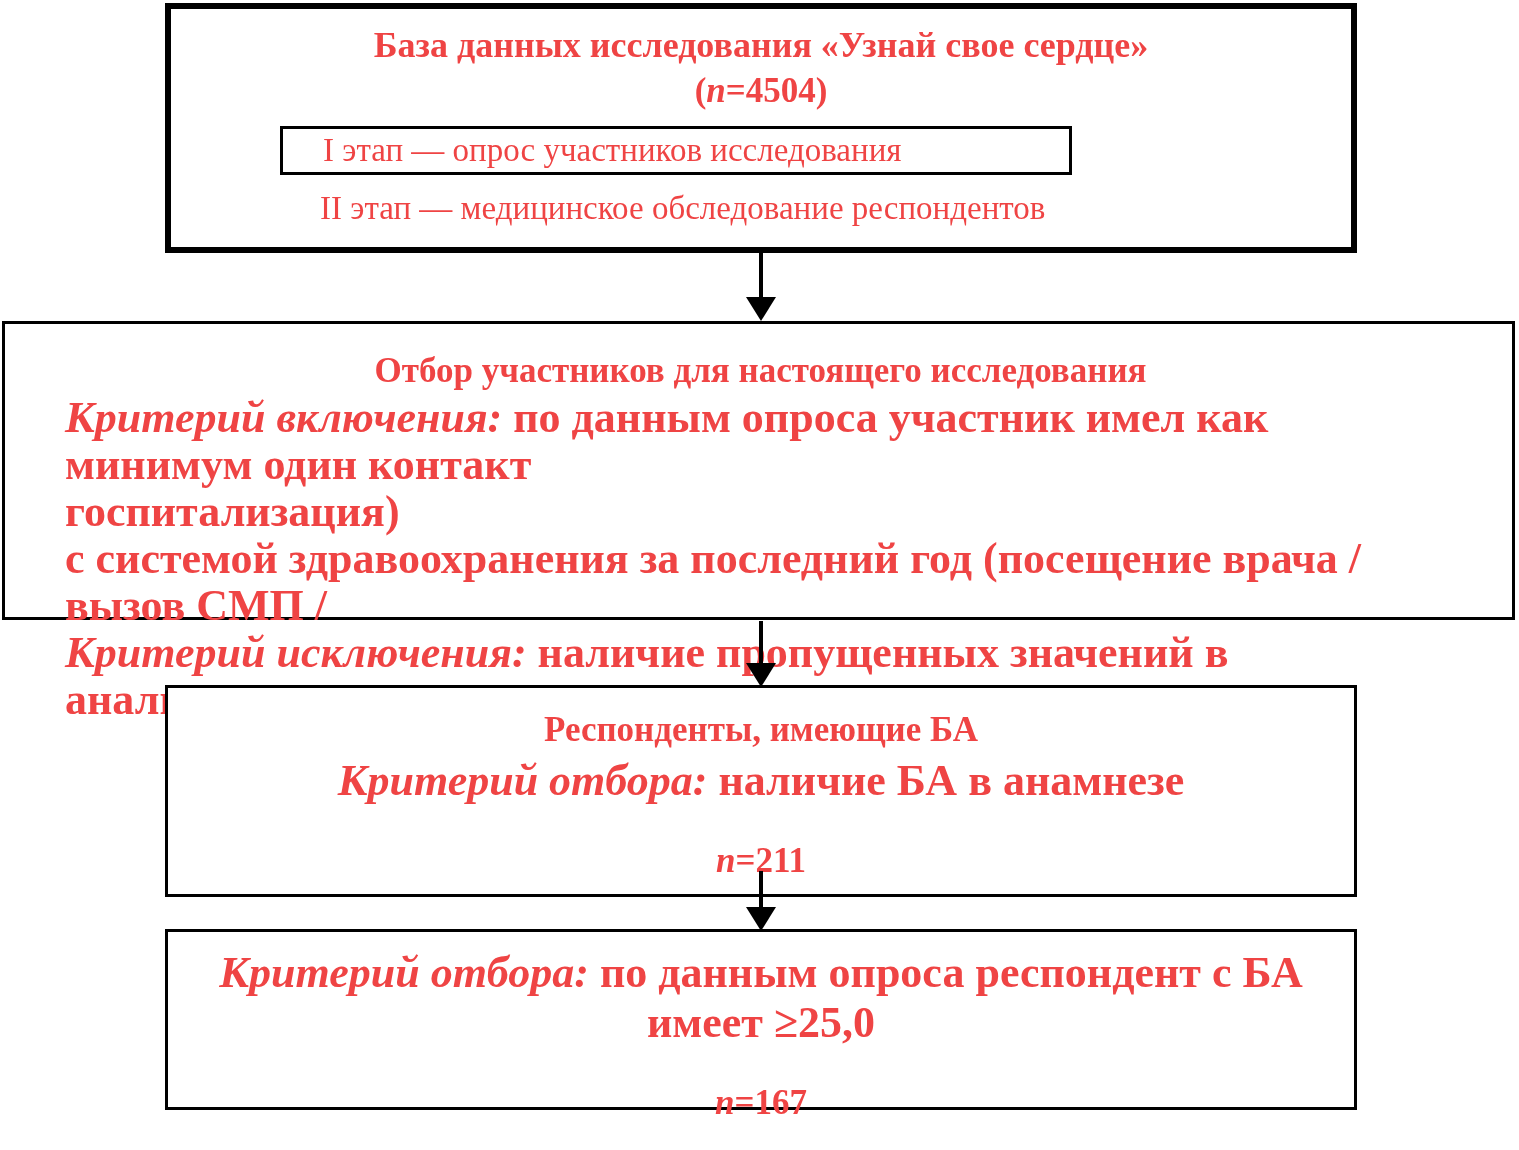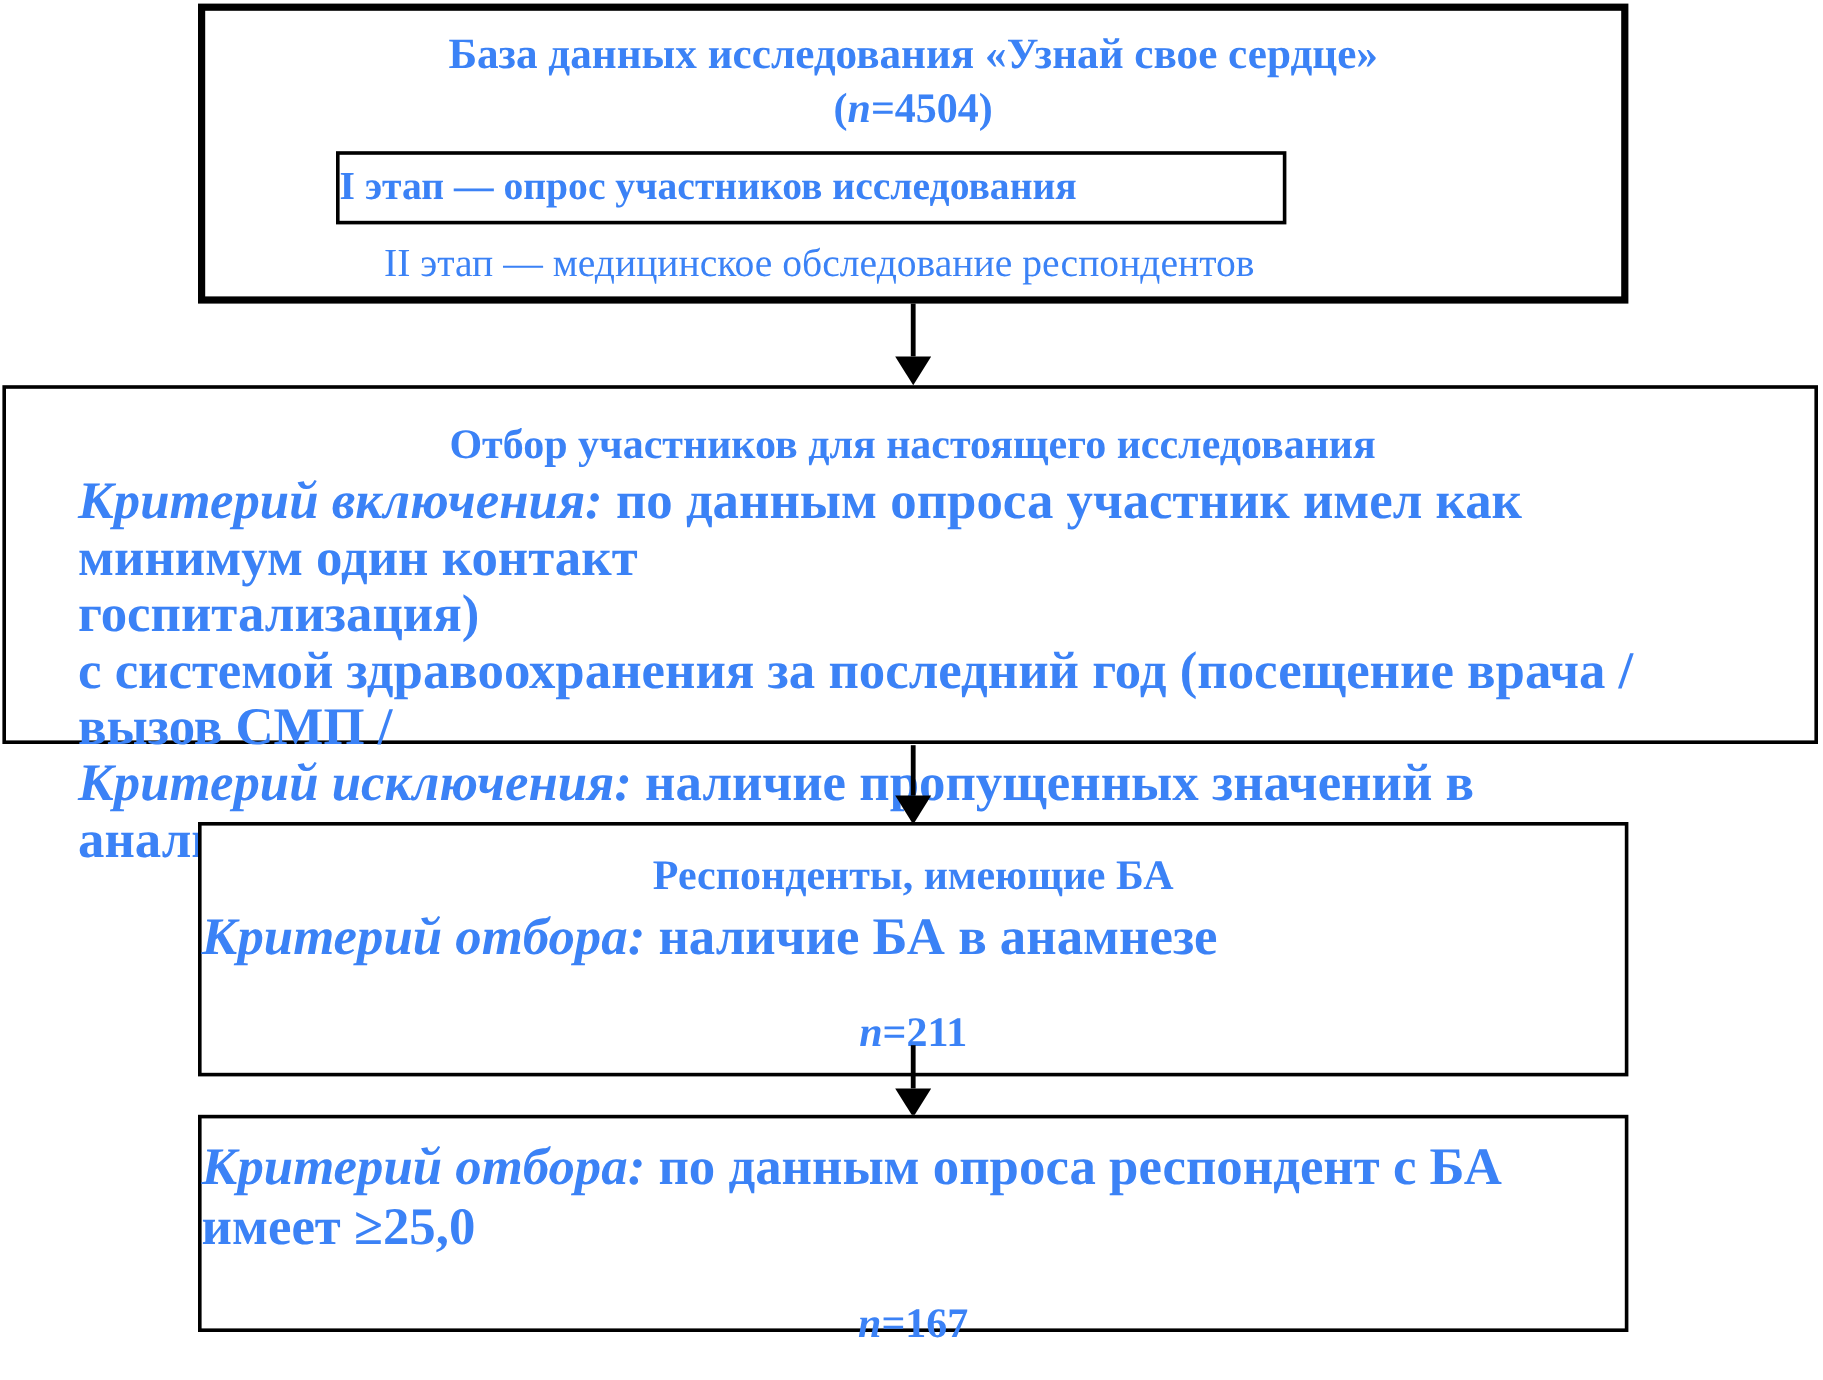--- a/index.html
+++ b/index.html
@@ -2,21 +2,21 @@
 <html><head>
 <meta charset="utf-8">
 <style>
   * { margin: 0; padding: 0; box-sizing: border-box; }
   html, body { background: #ffffff; }
   .page {
     position: relative;
     width: 1519px;
     height: 1150px;
     background: #ffffff;
-    color: #3b82f6;
+    color: #ef4444;
     font-family: "Liberation Serif", "DejaVu Serif", serif;
     overflow: hidden;
   }
   .fbox {
     position: absolute;
     background: #ffffff;
     border: 3px solid #000000;
   }
   .box1 {
     left: 165px; top: 3px;
@@ -49,40 +49,40 @@
   .n-line {
     font-weight: bold;
     font-size: 35px;
     line-height: 46px;
     text-align: center;
   }
   .n-line i { font-weight: bold; }
   .stage-box {
     margin: 12px 0 0 109px;
     width: 792px;
-    height: 61px;
+    height: 49px;
     border: 3px solid #000000;
     display: flex;
     align-items: center;
+    padding-left: 40px;
     font-size: 33px;
-    font-weight: bold;
   }
   .stage2-line {
     margin: 13px 16px 0 149px;
     font-size: 33px;
     line-height: 40px;
   }
   .crit {
     font-size: 44px;
     line-height: 47px;
     font-weight: bold;
   }
   .crit i { font-style: italic; }
   .blk { display: block; }
-  .centered { text-align: left; }
+  .centered { text-align: center; }
   .box3 .crit, .box4 .crit { line-height: 50px; }
   .box3 .box-title, .box4 .box-title { line-height: 52px; }
   .box3 .n-line, .box4 .n-line { line-height: 52px; margin-top: 29px; }
   .arrow {
     position: absolute;
     left: 746px;
     width: 30px;
   }
   .arrow .shaft {
     margin: 0 auto;

